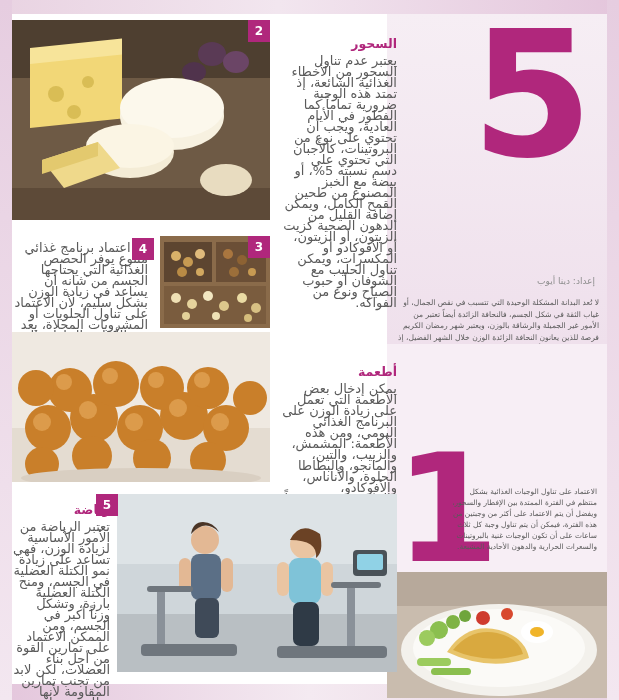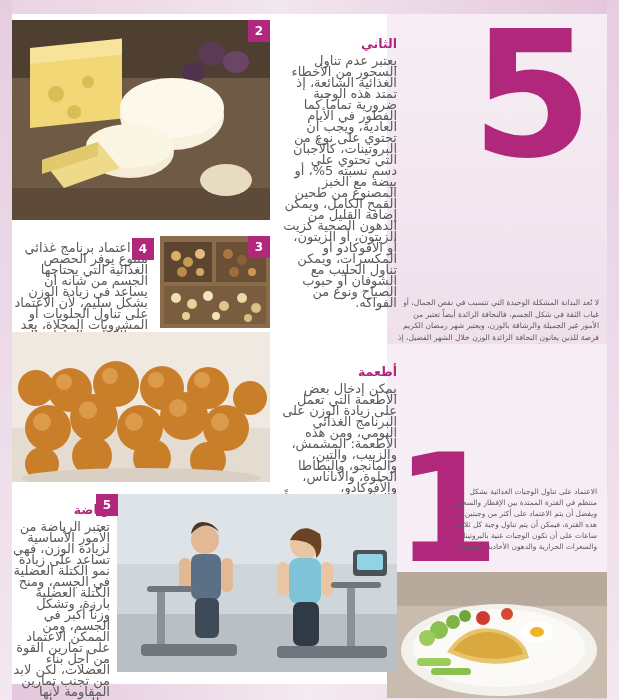--- a/index.html
+++ b/index.html
@@ -127,20 +127,21 @@
 
   <div class="band-top"></div>
   <div class="band-bottom"></div>
   <div class="band-left"></div>
   <div class="band-right"></div>
 
   <div class="hero">
 
     <div class="hero-top">
       <div class="big-five">5</div>
+      <div class="hero-author">إعداد: دينا أيوب</div>
       <div class="hero-para">لا تُعد البدانة المشكلة الوحيدة التي تتسبب في نقص الجمال، أو غياب الثقة في شكل الجسم، فالنحافة الزائدة أيضاً تعتبر من الأمور غير الجميلة والرشاقة بالوزن، ويعتبر شهر رمضان الكريم فرصة للذين يعانون النحافة الزائدة الوزن خلال الشهر الفضيل، إذ يُؤكد خبراء التغذية أن اتباع نظام غذائي معين، والالتزام به، من شأنه أن يُكسب الجسم بعض الكيلوغرامات، وهذه أفضل خمس خطوات لزيادة الوزن.</div>
     </div>
 
     <div class="sec1">
       <div class="big-one">1</div>
       <div class="sec-body">الاعتماد على تناول الوجبات الغذائية بشكل منتظم في الفترة الممتدة بين الإفطار والسحور، ويفضل أن يتم الاعتماد على أكثر من وجبتين من هذه الفترة، فيمكن أن يتم تناول وجبة كل ثلاث ساعات على أن تكون الوجبات غنية بالبروتينات والسعرات الحرارية والدهون الأحادية المشبعة.</div>
     </div>
 
     <div class="photo-plate">
       <svg width="220" height="126" viewBox="0 0 220 126" preserveAspectRatio="none">
@@ -184,21 +185,21 @@
         <ellipse cx="118" cy="126" rx="44" ry="22" fill="#fbf5e4"></ellipse>
         <path d="M30 140 l56 -18 l22 26 l-56 20z" fill="#efd98b"></path>
         <path d="M30 140 l56 -18 l0 14 l-56 18z" fill="#e3c96e"></path>
         <rect x="0" y="168" width="258" height="32" fill="#5d4a38"></rect>
         <ellipse cx="214" cy="160" rx="26" ry="16" fill="#e8dcc0"></ellipse>
       </svg>
     </div>
     <div class="num-badge" style="top:6px;left:236px;">2</div>
 
     <div class="txtblock b2-text">
-      <div class="sec-h">الثاني</div>
+      <div class="sec-h">السحور</div>
       <div class="sec-p">يعتبر عدم تناول السحور من الأخطاء الغذائية الشائعة، إذ تمتد هذه الوجبة ضرورية تماماً كما الفطور في الأيام العادية، ويجب أن تحتوي على نوع من البروتينات، كالأجبان التي تحتوي على دسم نسبته 5%، أو بيضة مع الخبز المصنوع من طحين القمح الكامل، ويمكن إضافة القليل من الدهون الصحية كزيت الزيتون، أو الزيتون، أو الأفوكادو أو المكسرات، ويمكن تناول الحليب مع الشوفان أو حبوب الصباح ونوع من الفواكه.</div>
     </div>
 
     <div class="photo b4-photo">
       <svg width="110" height="92" viewBox="0 0 110 92" preserveAspectRatio="none">
         <rect width="110" height="92" fill="#8a6b4a"></rect>
         <rect x="4" y="6" width="48" height="40" fill="#5d4530"></rect>
         <rect x="56" y="6" width="50" height="40" fill="#6b4f36"></rect>
         <rect x="4" y="50" width="102" height="38" fill="#7a5c3e"></rect>
         <circle cx="16" cy="20" r="5" fill="#d9b169"></circle>

